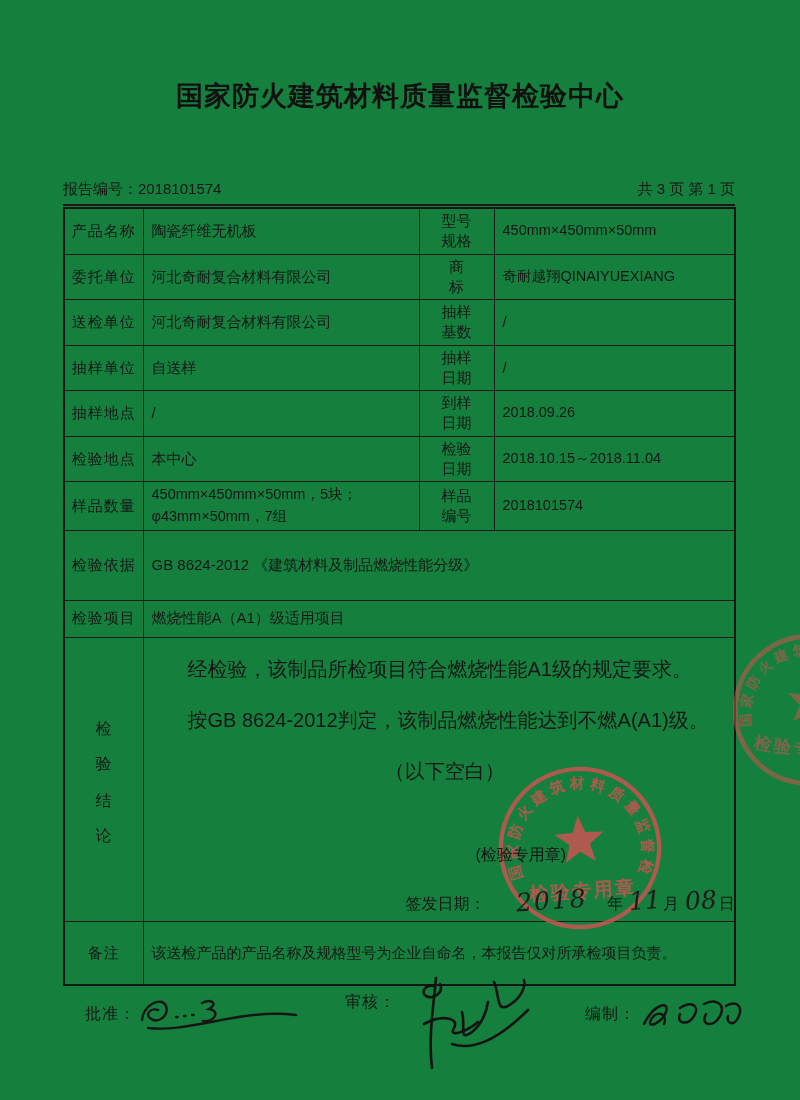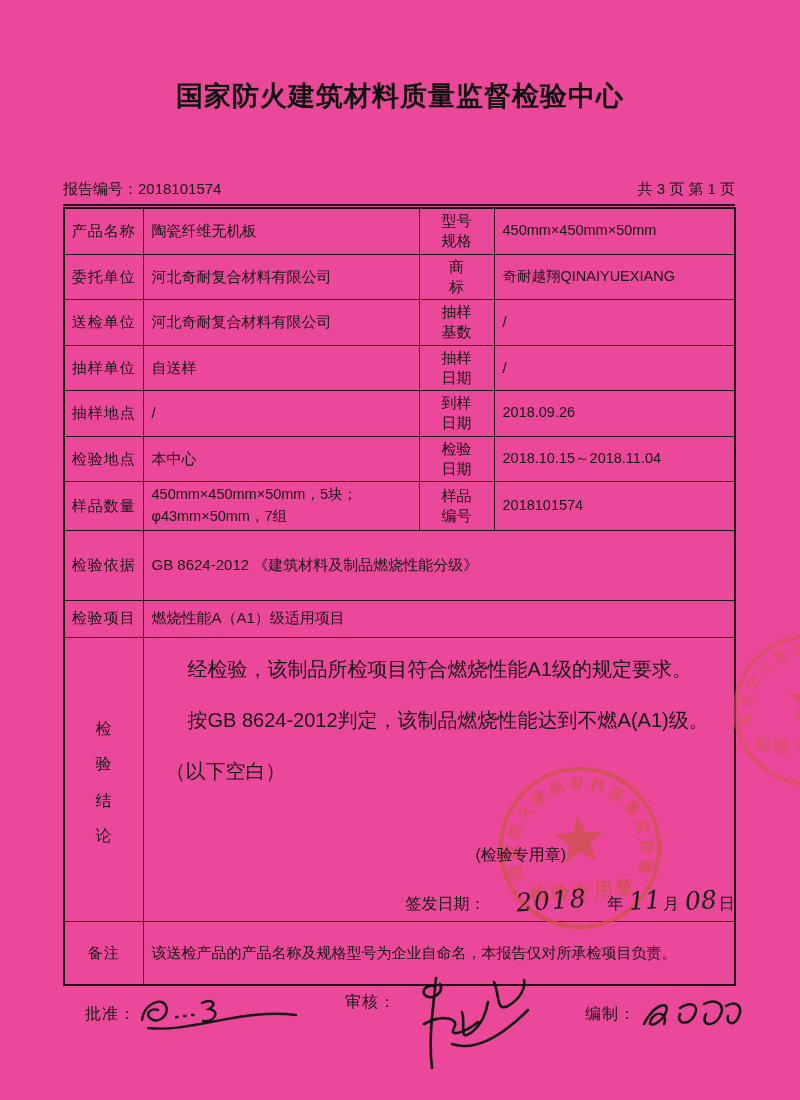--- a/index.html
+++ b/index.html
@@ -1,18 +1,18 @@
 <!DOCTYPE html>
 <html><head>
 <meta charset="utf-8">
 <style>
   html,body{margin:0;padding:0;background:#e8e8e8;}
   .page{
     position:relative;width:800px;height:1100px;margin:0 auto;
-    background:#ec4899;overflow:hidden;
+    background:#15803d;overflow:hidden;
     font-family:"Liberation Sans","DejaVu Sans",sans-serif;
     color:#161616;
   }
   .doc-title{
     position:absolute;top:78px;left:0;width:100%;text-align:center;
     font-size:27px;font-weight:bold;letter-spacing:1px;color:#101010;
   }
   .doc-subtitle{
     position:absolute;top:124px;left:0;width:100%;text-align:center;
     font-size:25px;font-weight:bold;letter-spacing:20px;text-indent:20px;color:#101010;
@@ -40,21 +40,21 @@
   .concl-cell{position:relative;padding:0 !important;vertical-align:top !important;}
   .v-label{
     display:flex;align-items:center;justify-content:center;height:283px;
   }
   .v-label span{
     writing-mode:vertical-rl;letter-spacing:36px;font-size:16px;
   }
   .concl-line{margin:0;font-size:20px;}
   .cl1{padding:18px 10px 0 44px;}
   .cl2{padding:24px 10px 0 44px;}
-  .cl3{padding:24px 10px 0 22px;}
+  .cl3{padding:24px 10px 0 22px;text-align:center;}
   .seal-note{
     position:absolute;left:332px;top:206px;font-size:16px;z-index:3;color:#141414;
   }
   .sign-date{
     position:absolute;left:262px;top:246px;z-index:3;font-size:16px;
     display:flex;align-items:baseline;white-space:nowrap;
   }
   .hand{
     font-family:"DejaVu Serif","Liberation Serif",serif;
     font-style:italic;font-size:25px;display:inline-block;

